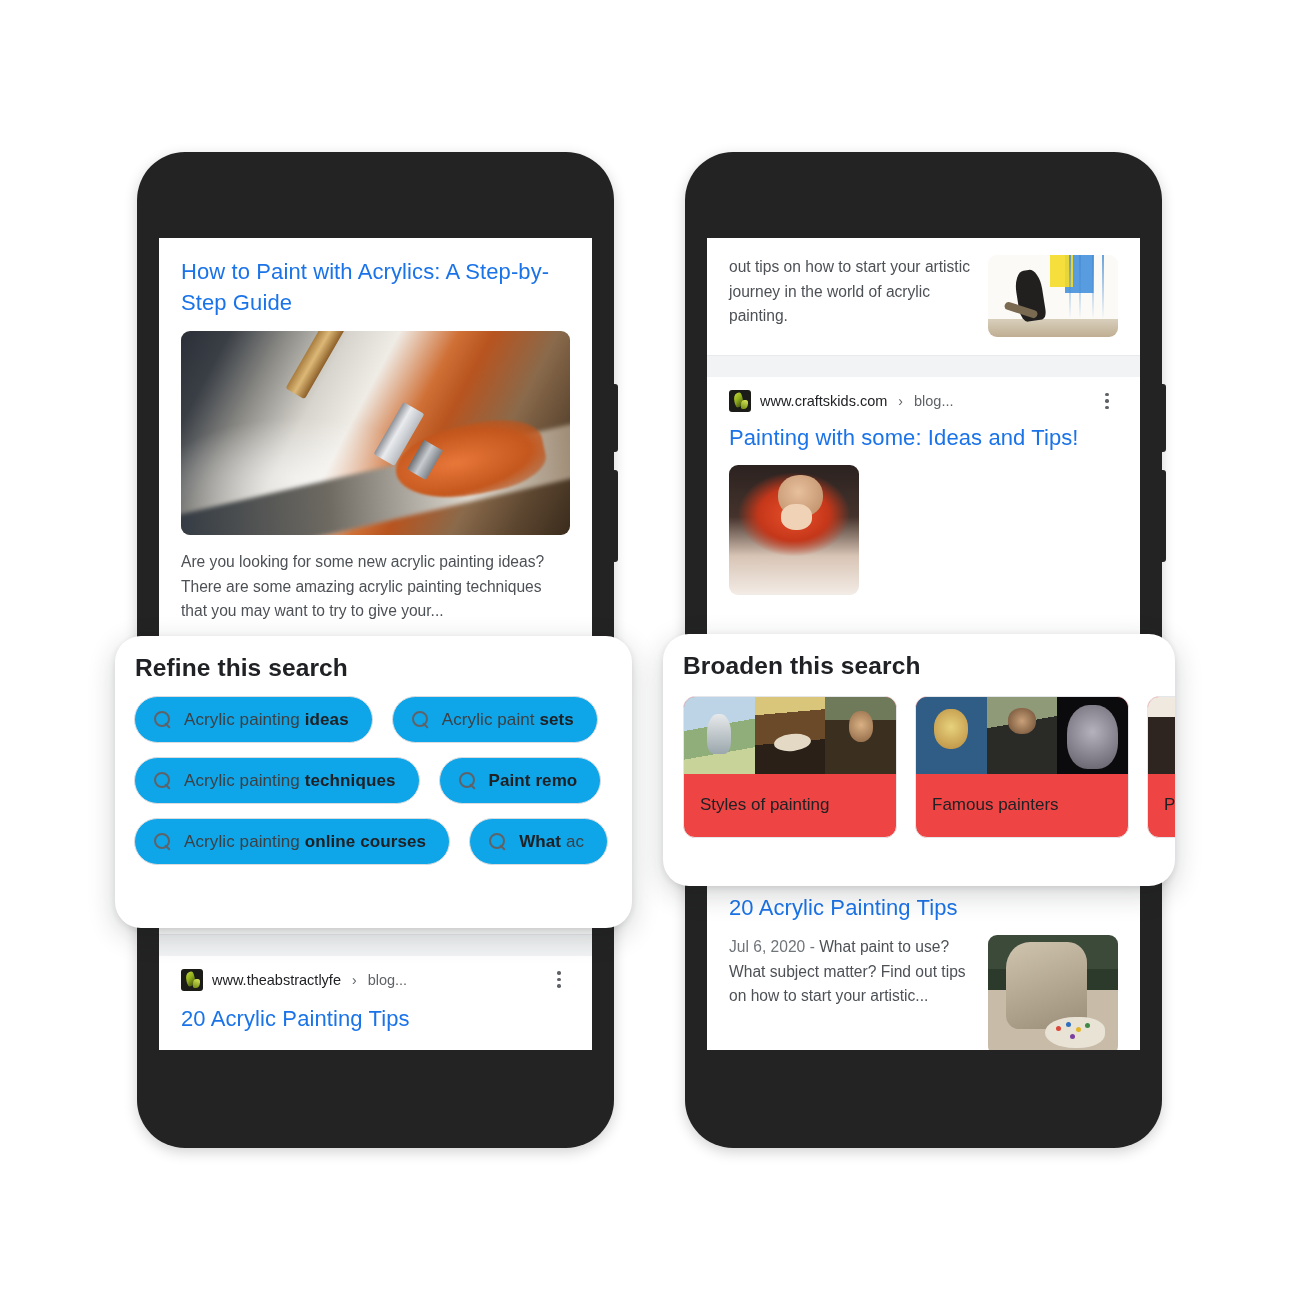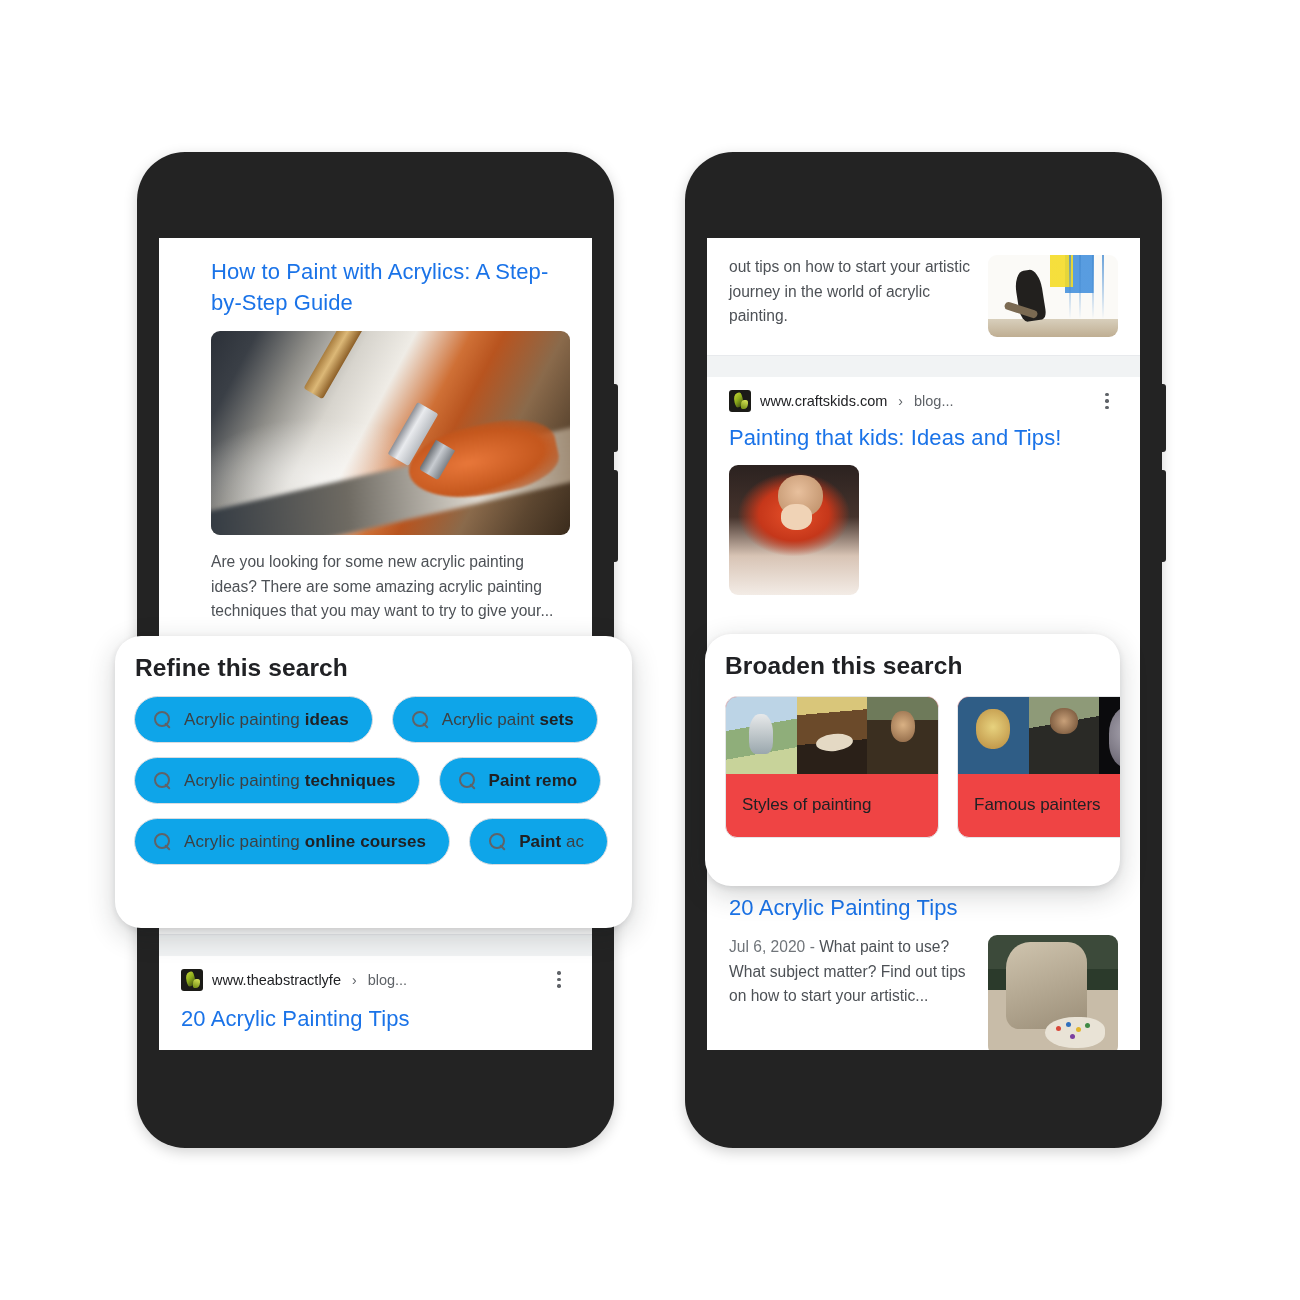--- a/index.html
+++ b/index.html
@@ -204,21 +204,21 @@
 
   
   .panel {
     position: absolute;
     background: #ffffff;
     border-radius: 26px;
     box-shadow: 0 8px 28px rgba(32,33,36,0.20), 0 2px 6px rgba(32,33,36,0.10);
     overflow: hidden;
   }
   #panel-refine  { left: 115px; top: 636px; width: 517px; height: 292px; }
-  #panel-broaden { left: 663px; top: 634px; width: 415px; height: 252px; margin-left: 42px; }
+  #panel-broaden { left: 663px; top: 634px; width: 512px; height: 252px; }
 
   .panel-title {
     font-size: 24.5px;
     font-weight: 700;
     color: #202124;
     letter-spacing: 0.1px;
     padding: 18px 0 0 20px;
   }
 
   .chips { padding: 14px 0 0 19px; }
@@ -285,21 +285,21 @@
 </style>
 </head>
 <body>
 
 <div class="phone" id="phone-left">
   <div class="side-btn vol"></div>
   <div class="side-btn pwr"></div>
 
   <div class="screen serp">
 
-    <div style="padding:18px 22px 0 22px;margin-left:30px;">
+    <div style="padding:18px 22px 0 22px;">
       <div class="result-title">How to Paint with Acrylics: A Step-by-Step Guide</div>
 
       <div style="margin-top:13px;">
         <div class="hero-img">
           <div class="palette-edge"></div>
           <div class="paint-blob"></div>
           <div class="brush-handle"></div>
           <div class="ferrule"></div>
           <div class="bristles"></div>
         </div>
@@ -356,21 +356,21 @@
         <span class="url">www.craftskids.com</span>
         <span class="url-sep">›</span>
         <span class="url-path">blog...</span>
         <span class="kebab">
           <i></i>
             <i></i>
             <i></i>
         </span>
       </div>
 
-      <div class="result-title" style="margin-top:4px;">Painting that kids: Ideas and Tips!</div>
+      <div class="result-title" style="margin-top:4px;">Painting with some: Ideas and Tips!</div>
 
       <div style="display:flex; gap:18px; margin-top:12px;">
         <div class="thumb ph-kid" style="width:130px;height:130px;">
           <div class="head"></div>
           <div class="hands"></div>
         </div>
       </div>
     </div>
 
     <div style="height:252px;"></div>
@@ -437,21 +437,21 @@
       </div>
     </div>
 
     <div class="chip-row">
       <div class="chip">
         <span class="mag"></span>
         <span class="chip-text"><span>Acrylic painting </span><b>online courses</b></span>
       </div>
       <div class="chip">
         <span class="mag"></span>
-        <span class="chip-text"><b>Paint </b><span>ac</span></span>
+        <span class="chip-text"><b>What </b><span>ac</span></span>
       </div>
     </div>
 
   </div>
 </div>
 
 <div class="panel" id="panel-broaden">
   <div class="panel-title">Broaden this search</div>
 
   <div class="bcards">

